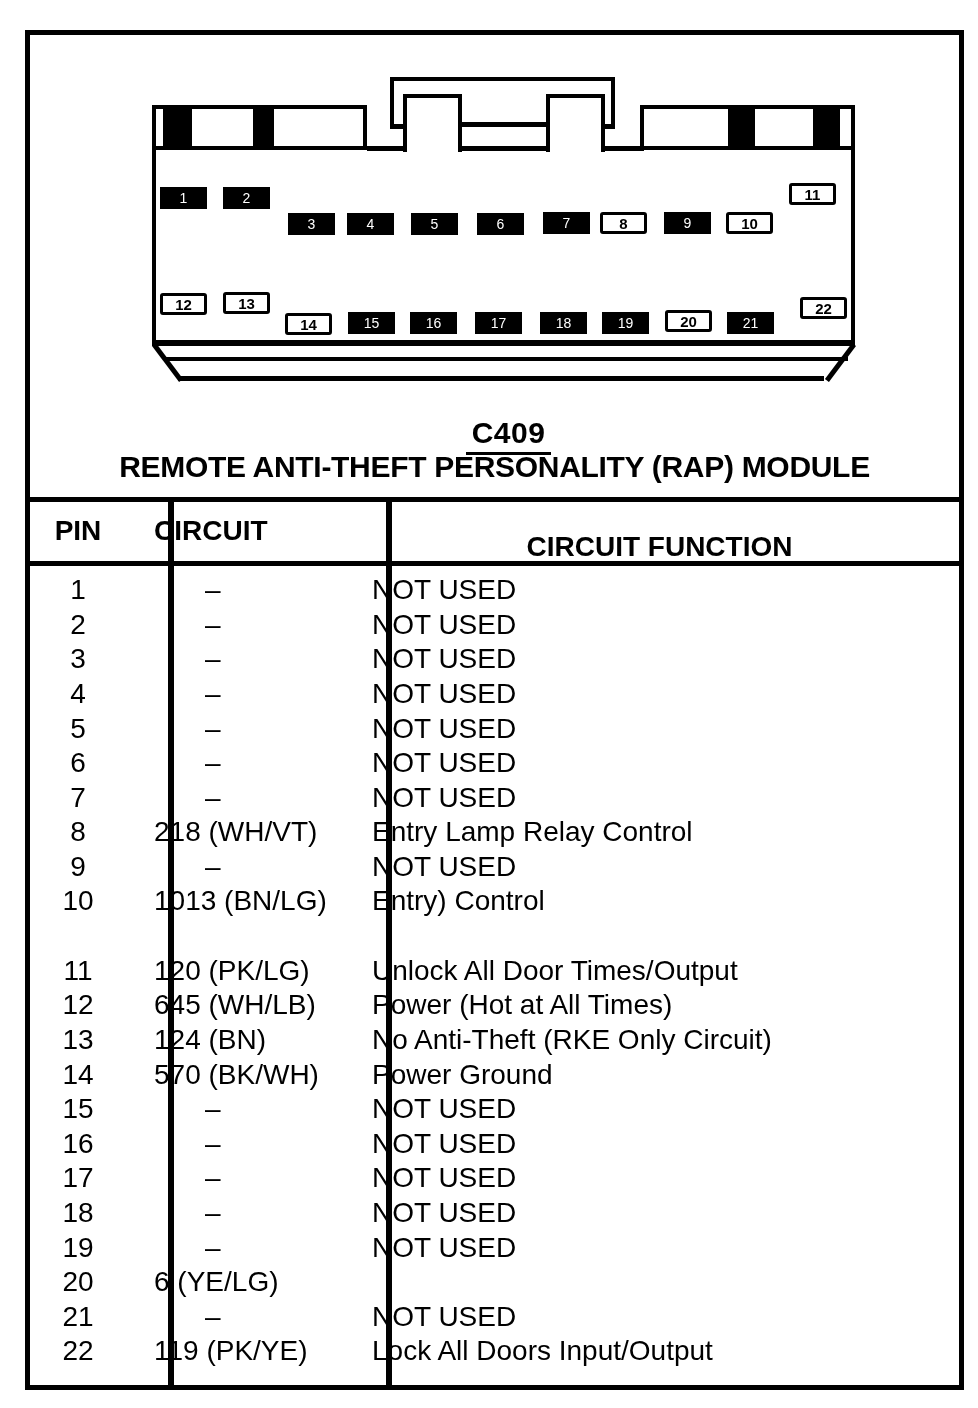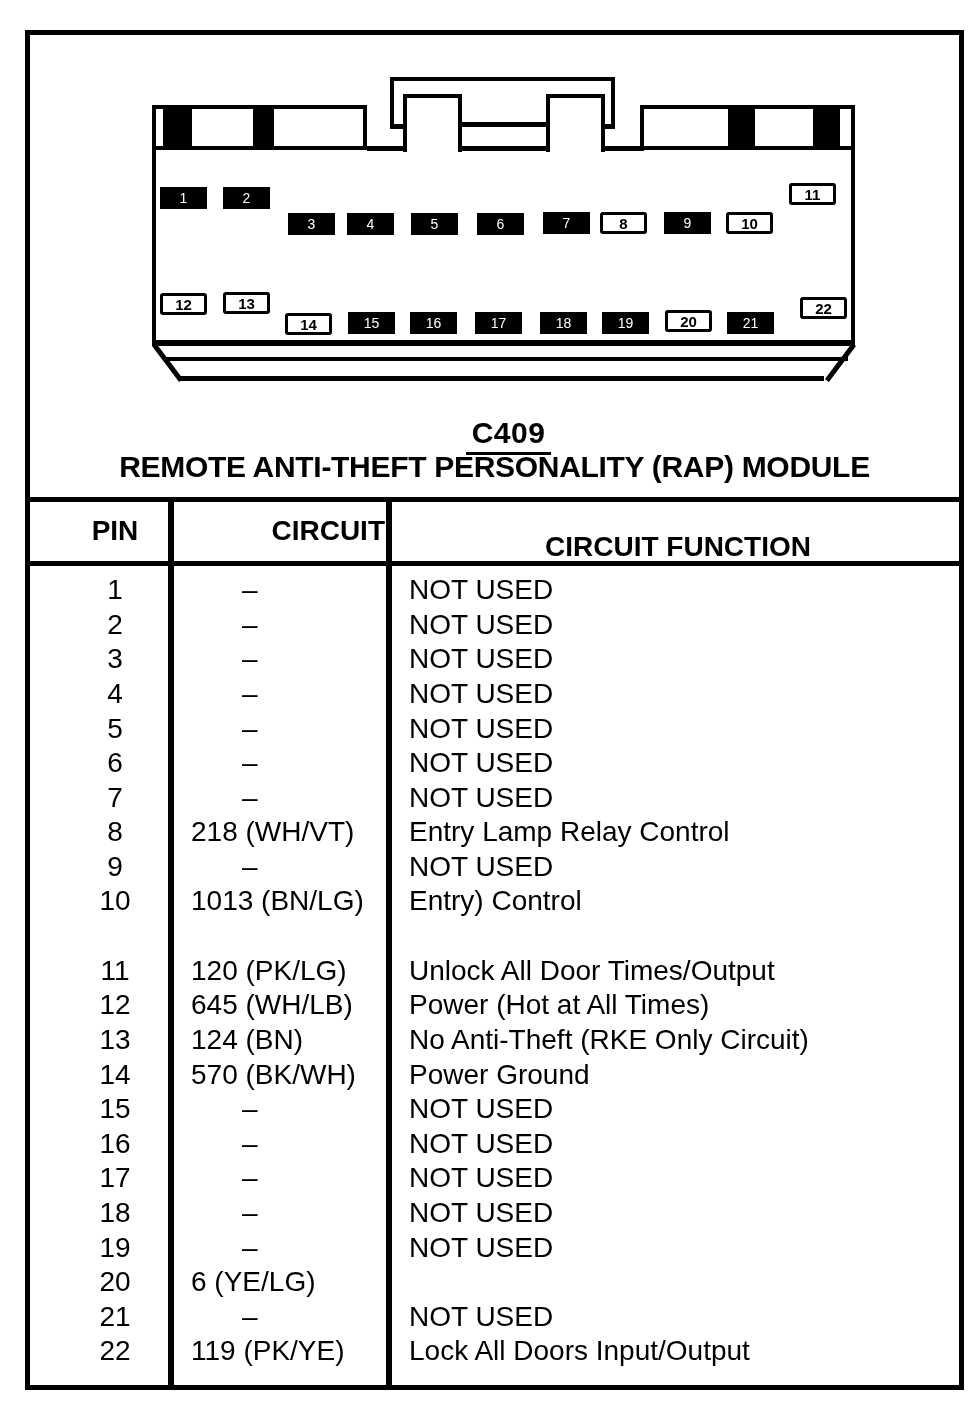--- a/index.html
+++ b/index.html
@@ -23,23 +23,23 @@
   
   .c409-wrap{position:absolute;top:381px;left:0;right:0;text-align:center;
              font-size:30px;font-weight:700;letter-spacing:0.5px;}
   .c409{display:inline-block;border-bottom:3px solid #000;padding:0 6px 2px;margin-left:28px;}
   .main-title{position:absolute;top:415px;left:0;right:0;text-align:center;
               font-size:30px;font-weight:700;letter-spacing:-0.3px;white-space:nowrap;}
   
   .thead{position:absolute;top:466px;left:0;right:0;height:60px;display:flex;
          align-items:center;font-size:28px;font-weight:700;}
   .th,.td{box-sizing:border-box;}
-  .col-pin{width:124px;text-align:center;padding-right:28px;margin-left:37px;}
+  .col-pin{width:124px;text-align:center;padding-right:28px;}
   .col-circuit{width:218px;}
-  .thead .col-circuit{text-align:right;padding-right:24px;}
+  .thead .col-circuit{text-align:left;padding-right:24px;}
   .col-func{flex:1;}
   .thead .col-func{text-align:center;padding-right:12px;margin-top:32px;}
   .tbody{position:absolute;top:538px;left:0;right:0;font-size:28px;}
   .tr{display:flex;height:34.6px;align-items:center;}
   .tr.two-line{height:69.2px;align-items:flex-start;}
   .tr.two-line .td{line-height:34.6px;}
   .td.col-circuit{}
   .td.col-circuit.dash{padding-left:51px;}
   .td.col-func{}
   .justified{word-spacing:11px;}

